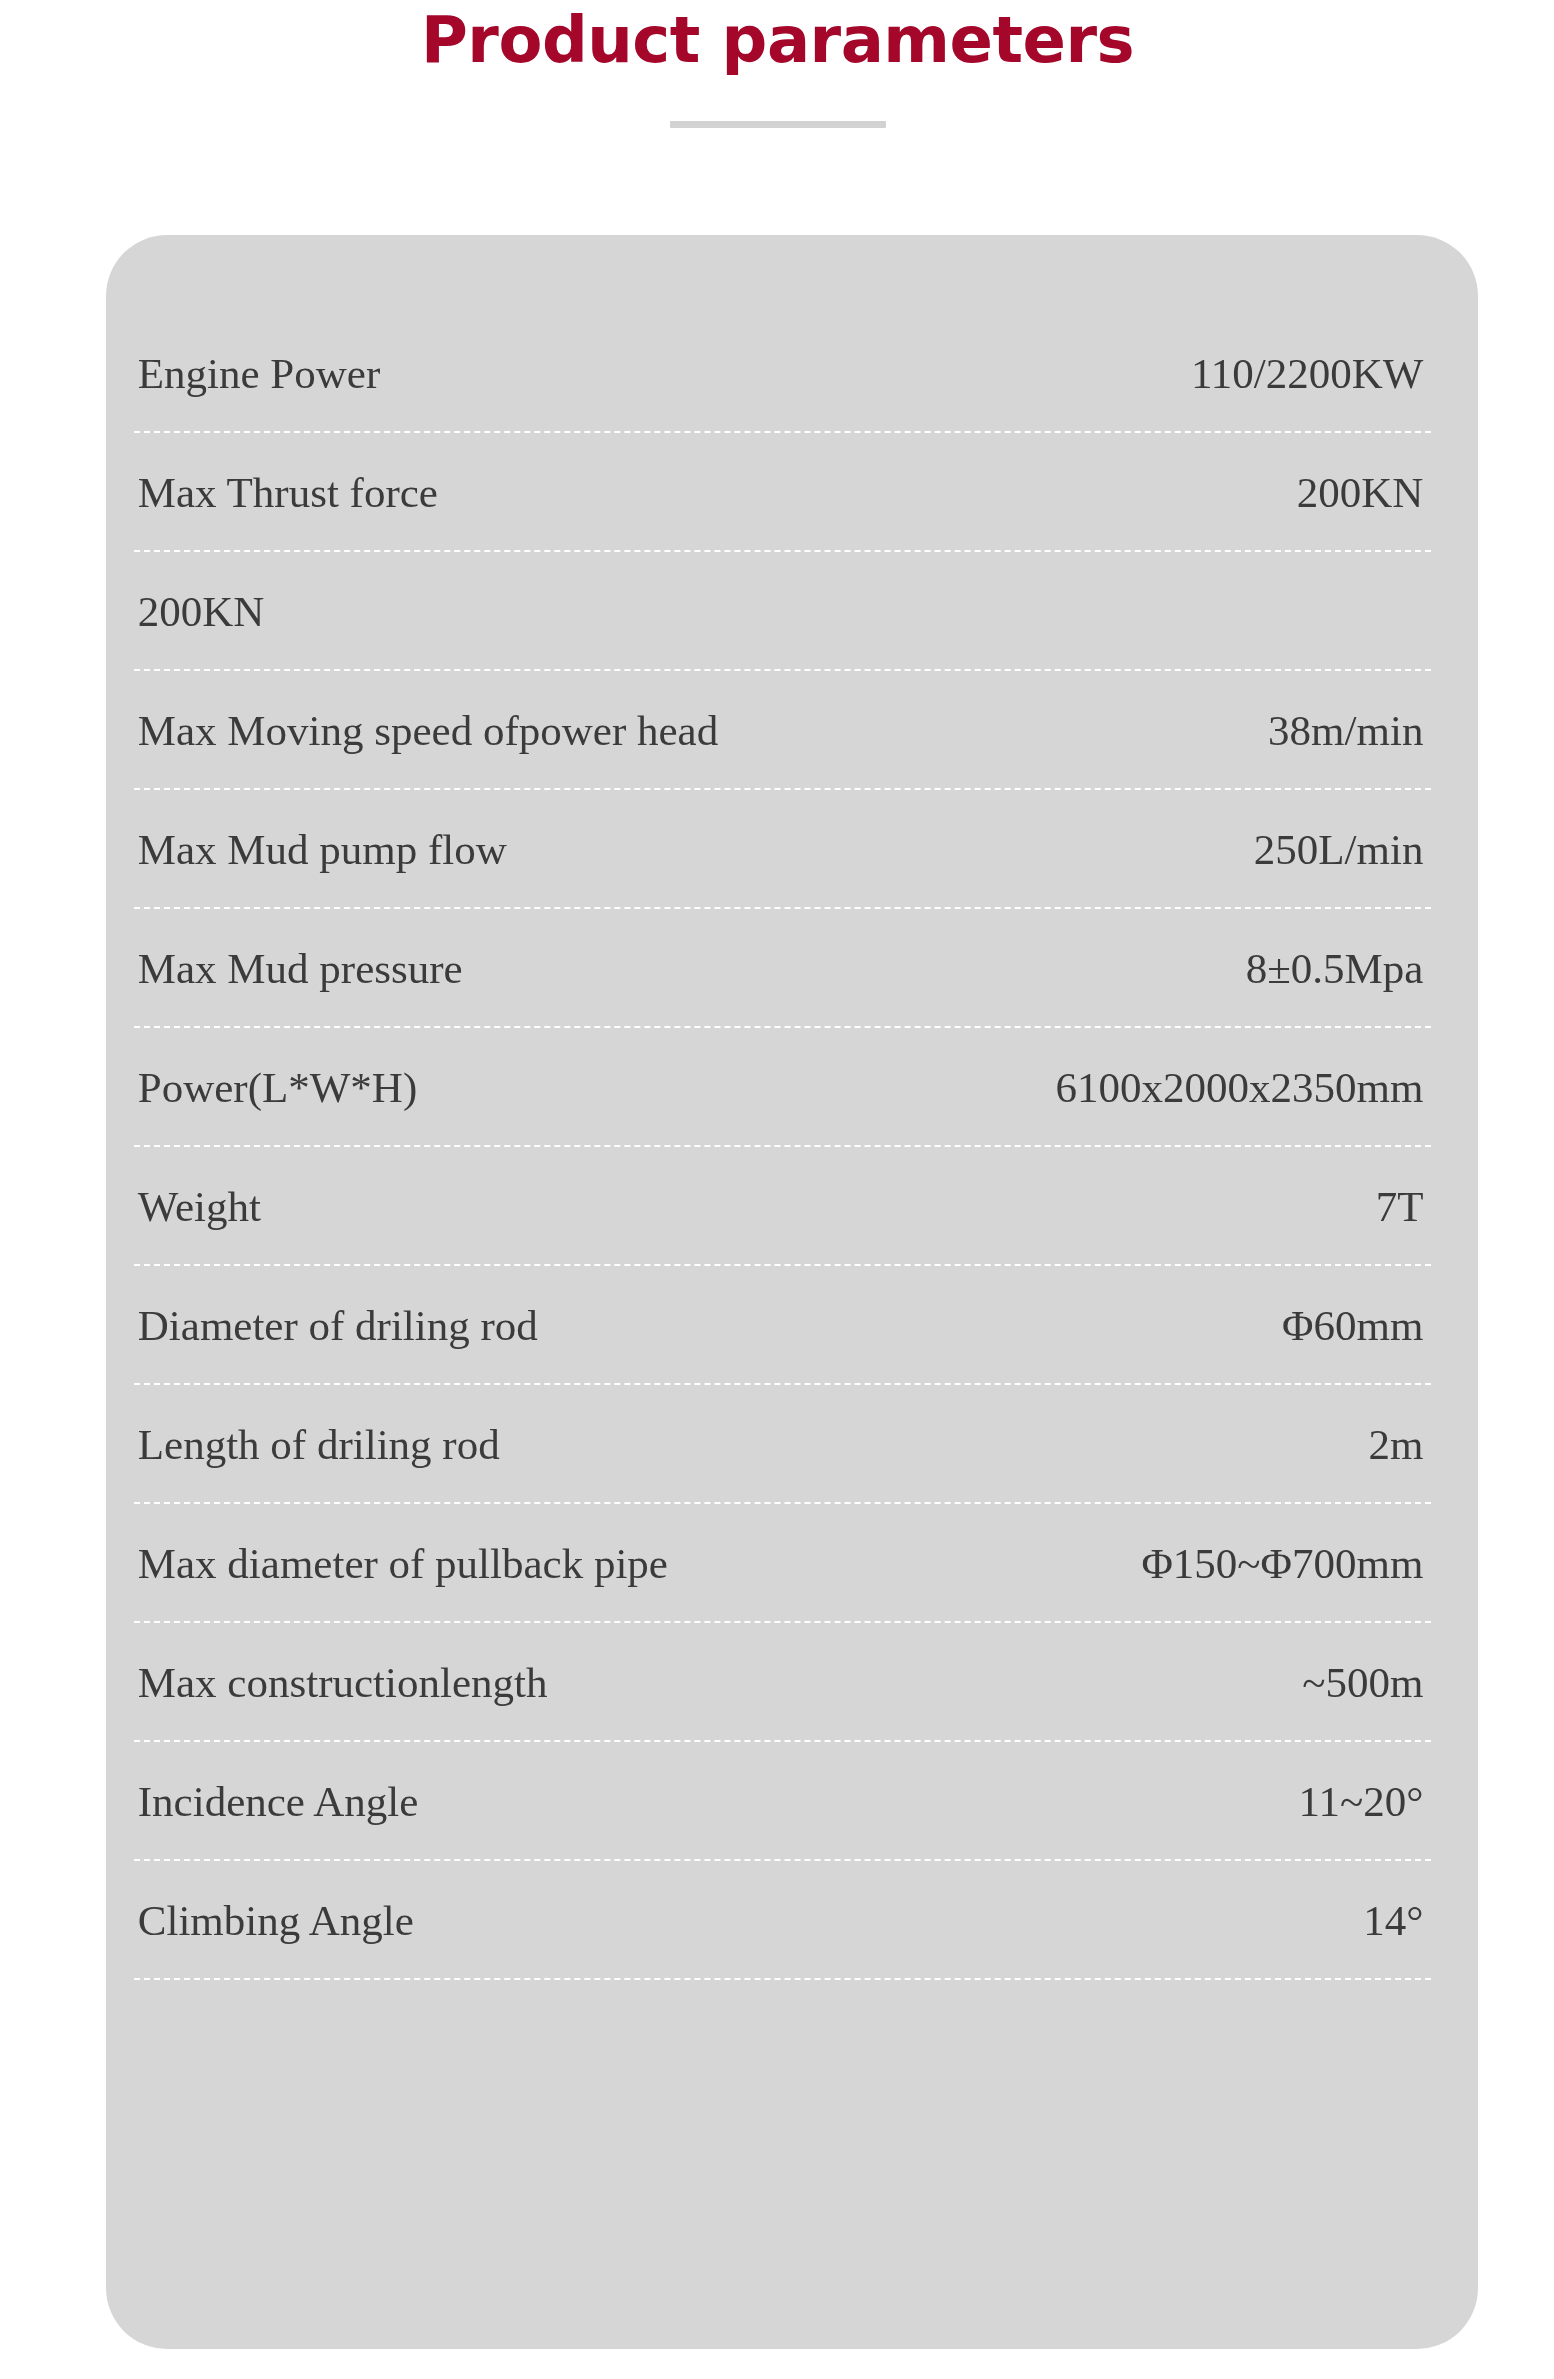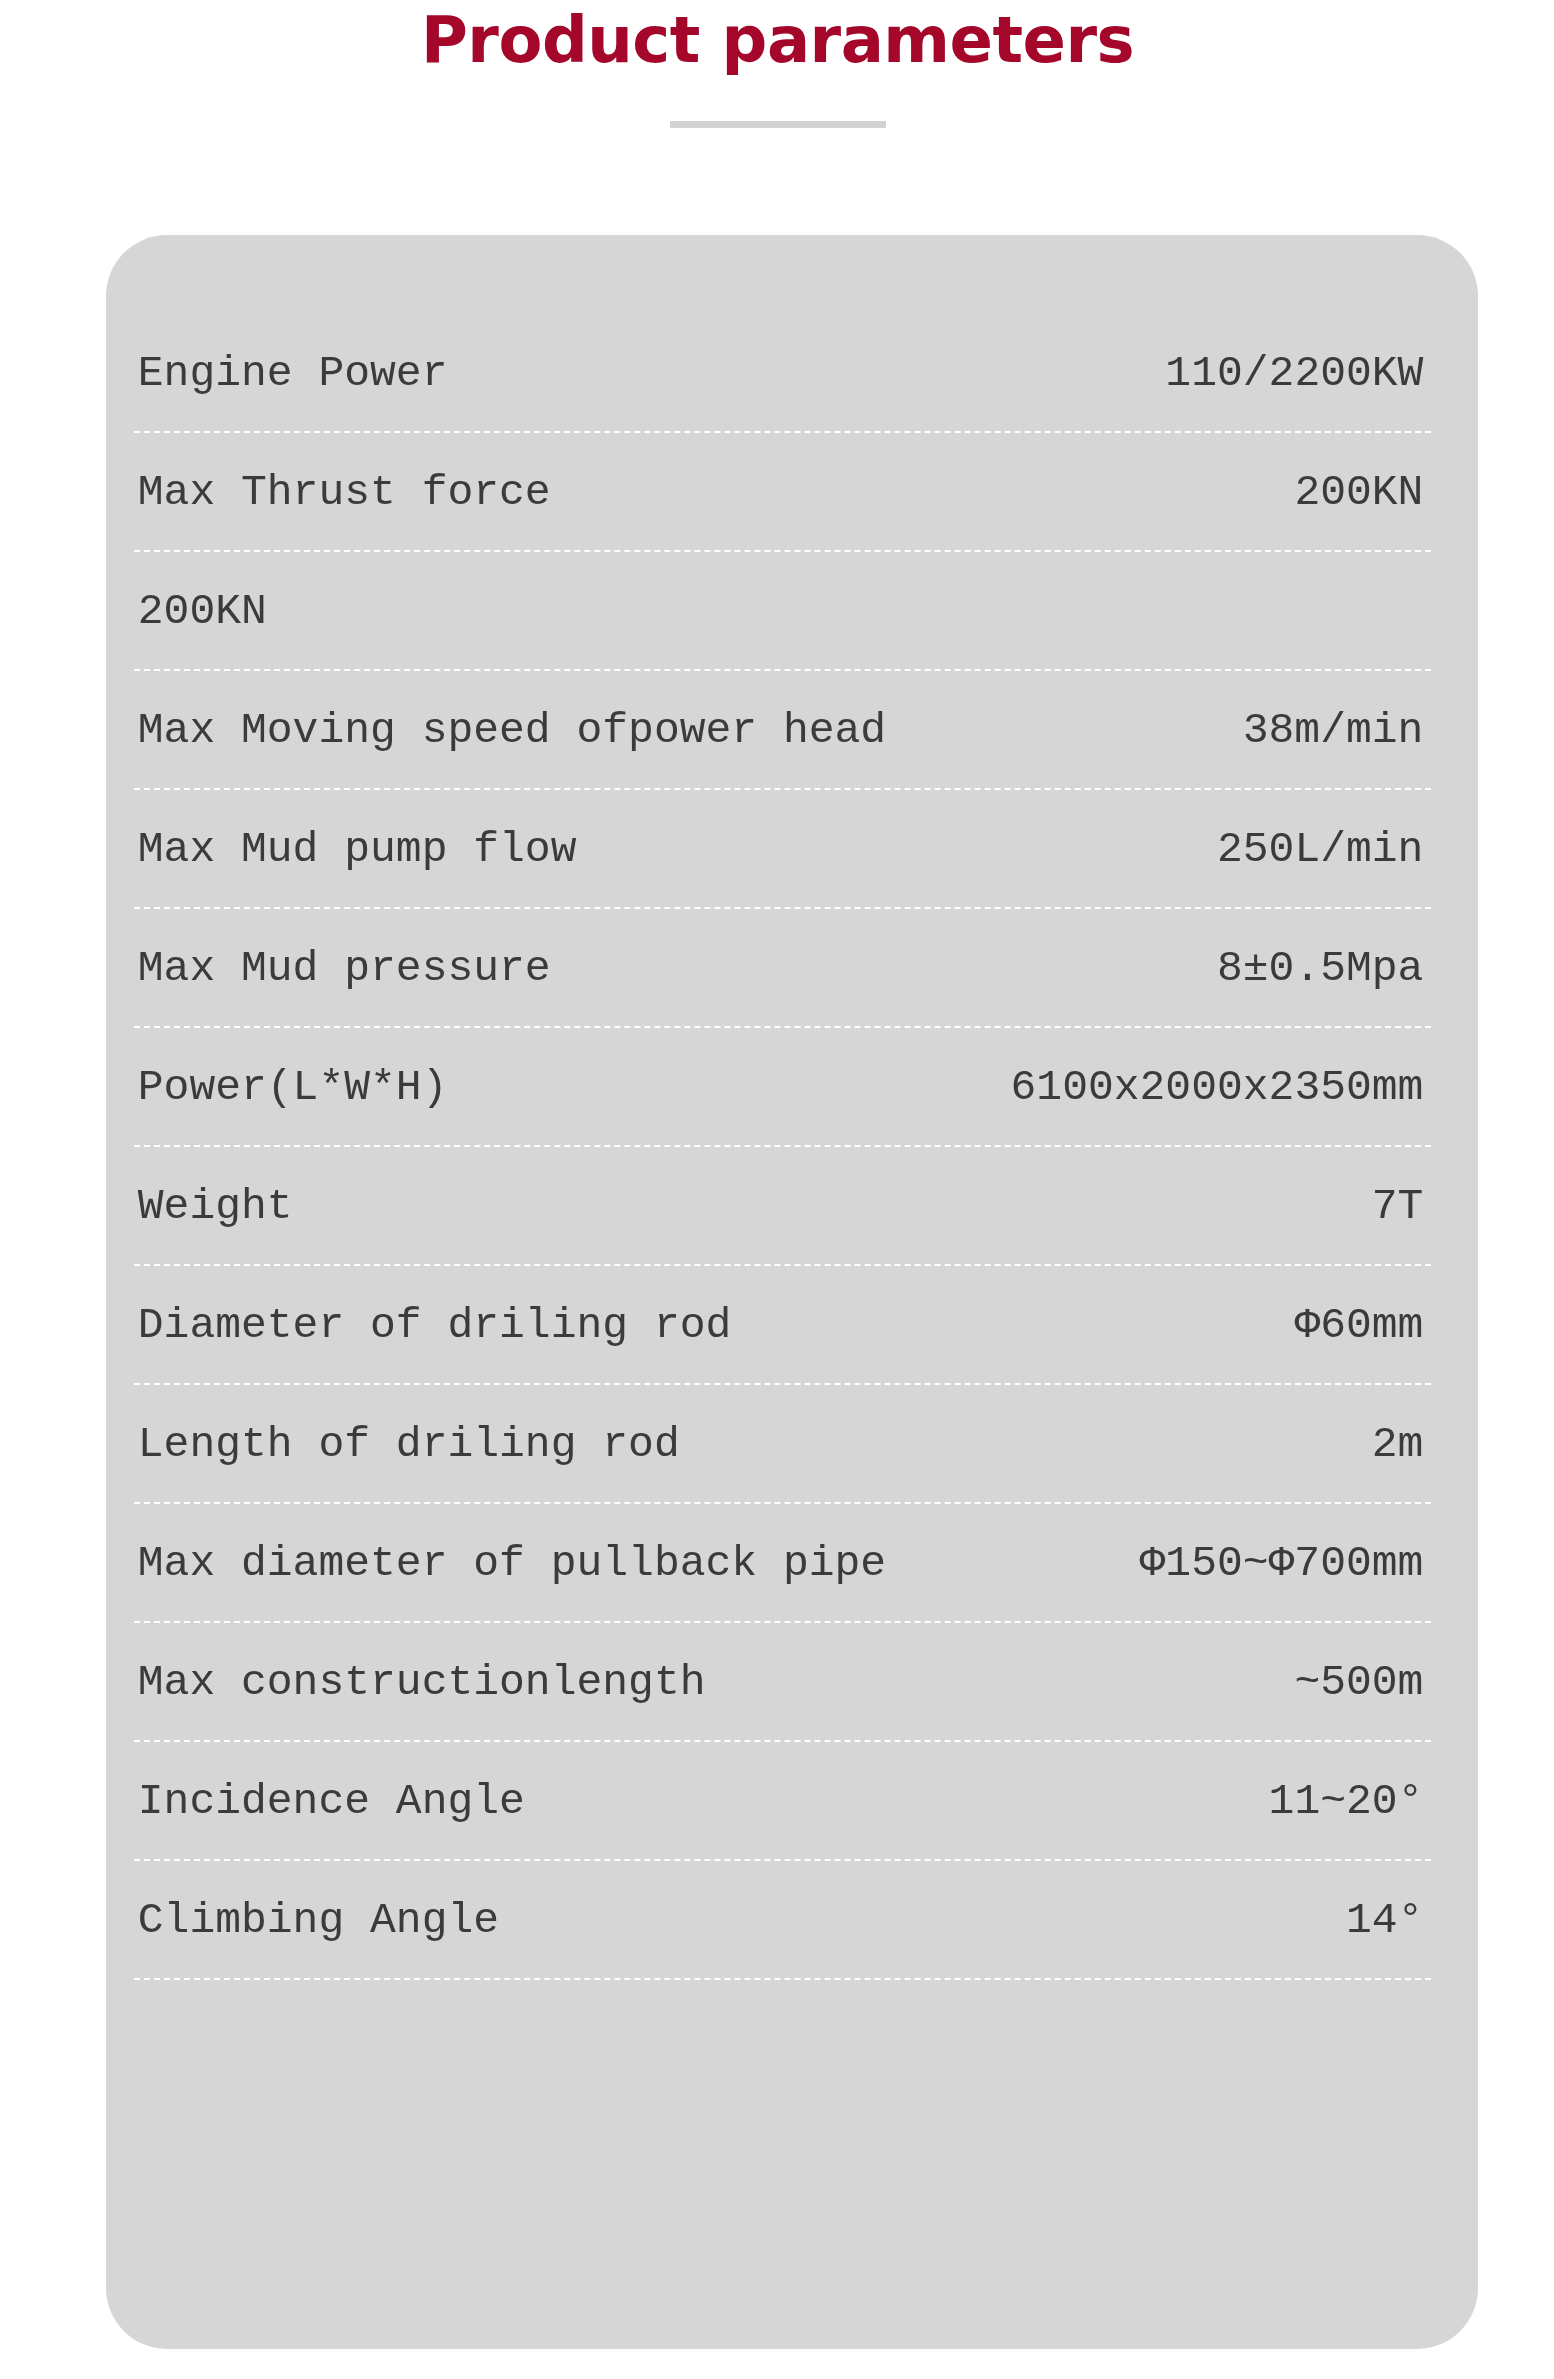--- a/index.html
+++ b/index.html
@@ -77,21 +77,21 @@
     height: 0;
     border-bottom: 2.8px dashed #ffffff;
   }
 
   .label, .value {
     color: #3b3b3b;
     font-size: 43px;
     font-weight: 400;
     line-height: 1.1;
     white-space: nowrap;
-    font-family: Liberation Mono, monospace;
+    font-family: Liberation Serif, serif;
   }
 
   .value {
     text-align: center;
   }
 </style>
 </head>
 <body>
 
 <div class="page">

